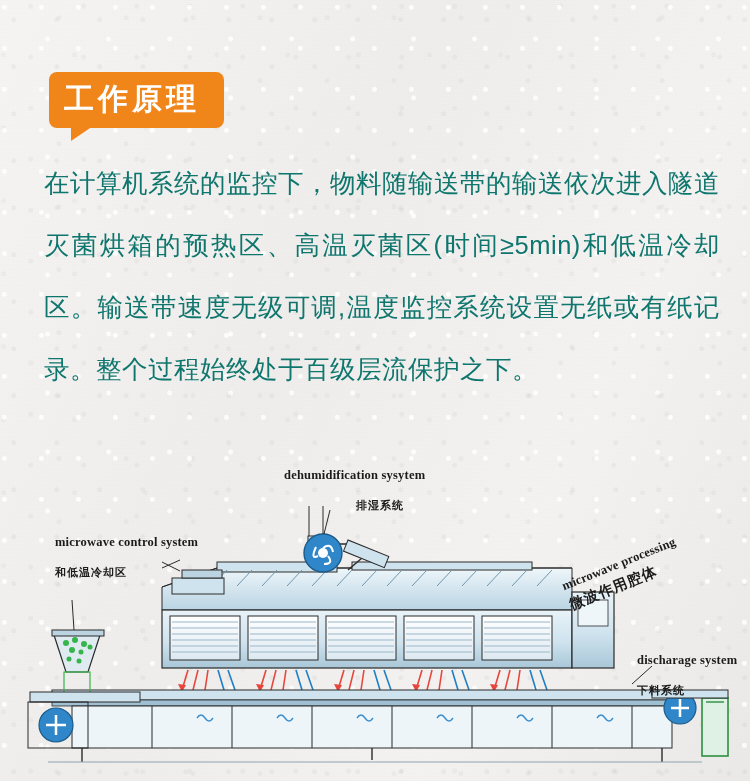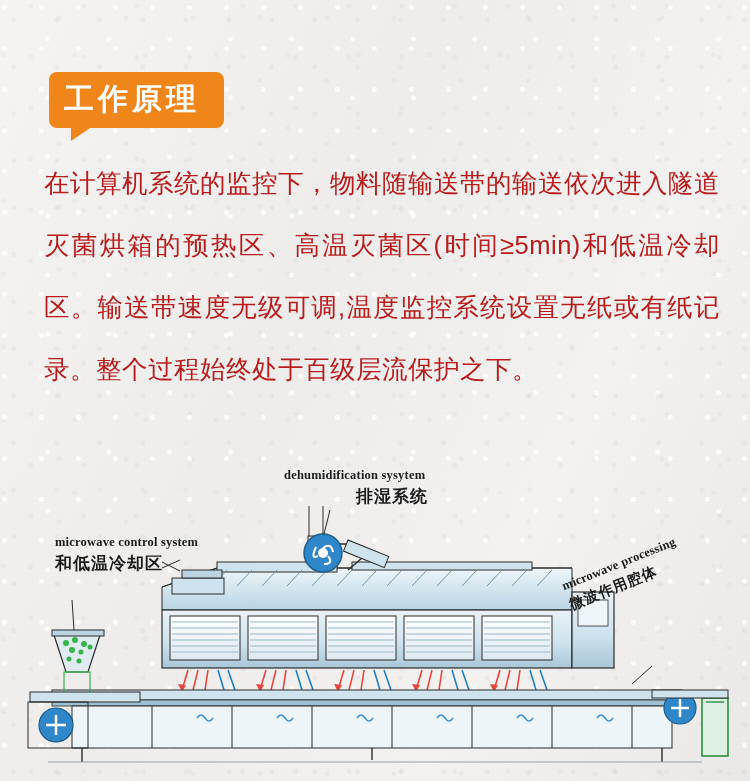--- a/index.html
+++ b/index.html
@@ -68,21 +68,21 @@
   }
 
   
   .paragraph {
     position: absolute;
     left: 44px;
     top: 152px;
     width: 676px;
     font-size: 25.5px;
     line-height: 62px;
-    color: #b91c1c;
+    color: #0f766e;
     letter-spacing: 0.5px;
     text-align: justify;
     text-justify: inter-character;
   }
 
   
   .illu {
     position: absolute;
     left: 12px;
     top: 440px;
@@ -99,23 +99,23 @@
   .lbl .en {
     font-family: "Liberation Serif", serif;
     font-weight: bold;
     font-size: 12.5px;
     display: block;
     letter-spacing: .2px;
   }
   .lbl .cn {
     font-family: "Liberation Sans", sans-serif;
     font-weight: bold;
-    font-size: 17px;
+    font-size: 11px;
     display: block;
-    margin-top: 2px;
+    margin-top: 15px;
     letter-spacing: 1px;
   }
   .lbl-dehum { left: 272px; top: 28px; text-align: left; }
   .lbl-dehum .cn { margin-left: 72px; }
   .lbl-micro-ctrl { left: 43px; top: 95px; }
   .lbl-feeding { left: 8px; top: 135px; }
   .lbl-discharge { left: 625px; top: 213px; }
   .lbl-rot {
     left: 548px; top: 140px;
     transform: rotate(-22deg);
@@ -364,13 +364,17 @@
     <span class="en">microwave control system</span>
     <span class="cn">和低温冷却区</span>
   </div>
 
 
   <div class="lbl lbl-rot">
     <span class="en">microwave processing</span>
     <span class="cn">微波作用腔体</span>
   </div>
 
+  <div class="lbl lbl-discharge">
+    <span class="en">discharage system</span>
+    <span class="cn">下料系统</span>
+  </div>
 </div>
 
 </body></html>

